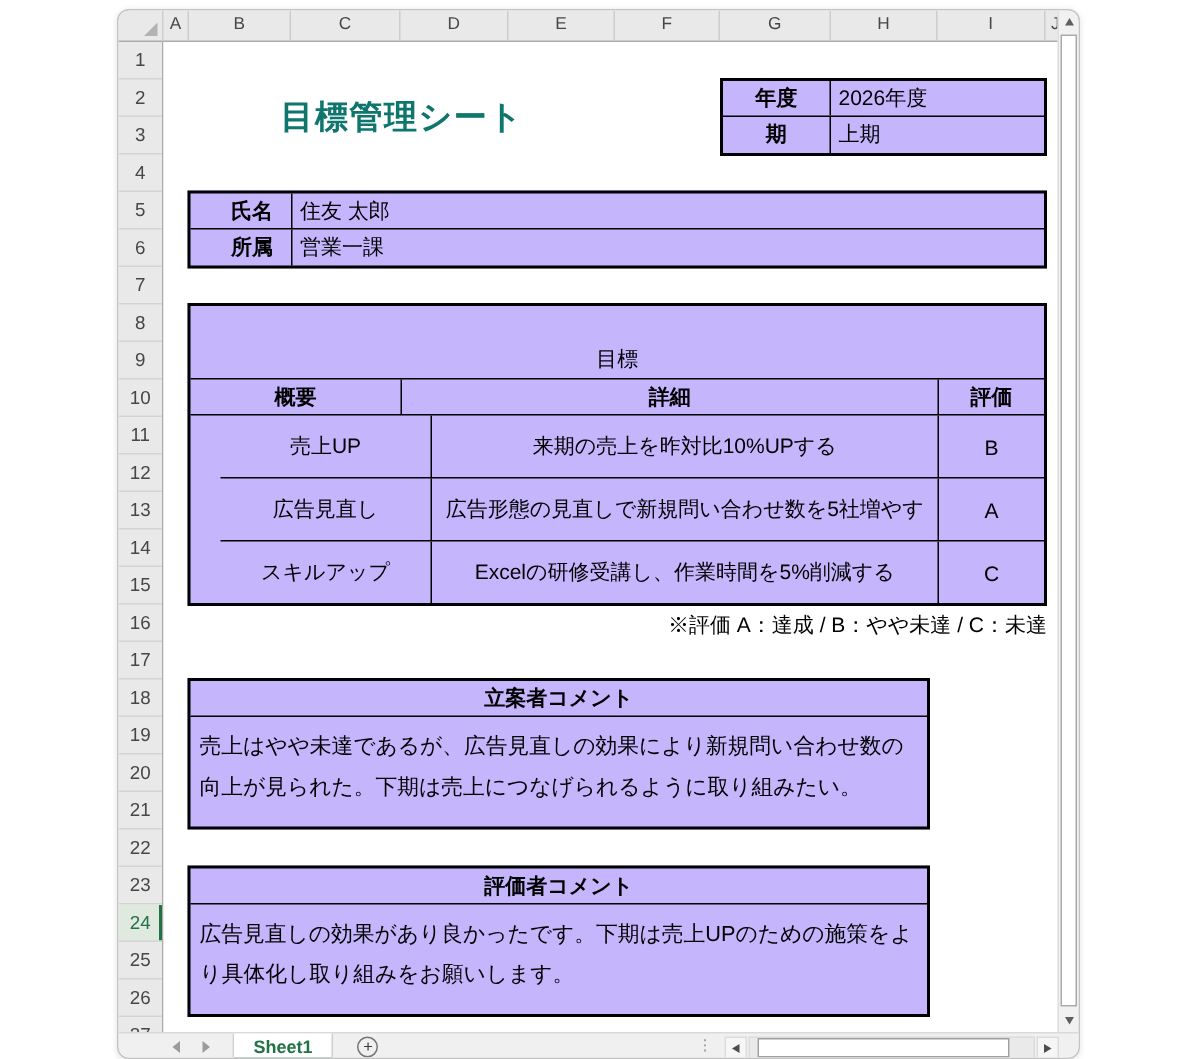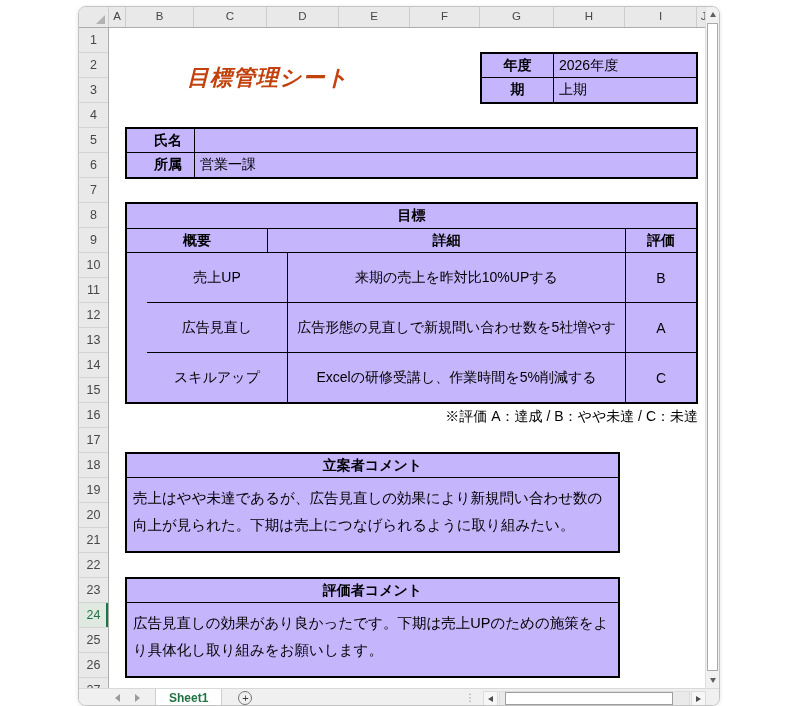--- a/index.html
+++ b/index.html
@@ -22,37 +22,37 @@
   
   .row-headers{position:absolute;left:0;top:21px;width:30px;height:660px;background:#e9e9e9;
     border-right:1px solid #acacac;box-sizing:border-box;overflow:hidden;}
   .rowcell{height:25px;box-sizing:border-box;border-bottom:1px solid #d4d4d4;text-align:center;
     font-size:12.5px;color:#474747;line-height:24px;}
   .rowcell.selected{background:#e0e9e0;color:#217346;box-shadow:inset -2px 0 0 #217346;}
 
   
   .content{position:absolute;left:30px;top:21px;width:598px;height:660px;background:#fff;overflow:hidden;}
   .title{left:16px;top:25px;width:286px;height:50px;display:flex;align-items:center;justify-content:center;
-    font-size:22px;font-weight:bold;letter-spacing:1px;color:#c2410c;font-style:italic;}
+    font-size:22px;font-weight:bold;letter-spacing:1px;color:#0f766e;}
 
   .box{border:2px solid #000;box-sizing:border-box;position:absolute;background:#c4b5fd;}
   .frow{display:flex;height:24px;box-sizing:border-box;}
   .frow.first{border-bottom:1.5px solid #000;}
   .flabel{display:flex;align-items:center;justify-content:center;font-weight:bold;font-size:14px;
     border-right:1.5px solid #000;box-sizing:border-box;}
   .fvalue{flex:1;display:flex;align-items:center;padding-left:5px;font-size:14px;}
 
   .fiscal{left:371px;top:24px;width:218px;height:52px;}
   .fiscal .flabel{width:72px;}
   .person{left:16px;top:99px;width:573px;height:52px;}
   .person .flabel{width:68px;padding-left:15px;}
 
   .goals{left:16px;top:174px;width:573px;height:202px;display:flex;flex-direction:column;}
   .gcaption{height:24px;flex:0 0 24px;border-bottom:1.5px solid #000;display:flex;align-items:center;justify-content:center;
-    font-weight:bold;font-size:14px;}
+    font-weight:normal;font-size:14px;margin-top:24px;}
   .grow{display:flex;border-bottom:1.5px solid #000;box-sizing:border-box;}
   .grow.last{border-bottom:none;}
   .ghead{height:24px;flex:0 0 24px;font-weight:bold;}
   .gdata{flex:1 1 auto;margin-left:20px;}
   .gc{display:flex;align-items:center;justify-content:center;font-size:14px;box-sizing:border-box;text-align:center;}
   .c1{width:141px;border-right:1.5px solid #000;}
   .c2{flex:1;border-right:1.5px solid #000;padding:0 4px;text-align:center;}
   .c3{width:70px;}
 
   .note{left:0;top:376px;width:589px;height:24px;text-align:right;font-size:14px;line-height:24px;color:#000;}
@@ -156,20 +156,21 @@
       </div>
       <div class="frow">
         <div class="flabel">期</div>
         <div class="fvalue">上期</div>
       </div>
     </div>
 
     <div class="box person">
       <div class="frow first">
         <div class="flabel">氏名</div>
+        <div class="fvalue">住友 太郎</div>
       </div>
       <div class="frow">
         <div class="flabel">所属</div>
         <div class="fvalue">営業一課</div>
       </div>
     </div>
 
     <div class="box goals">
       <div class="gcaption">目標</div>
       <div class="grow ghead">

